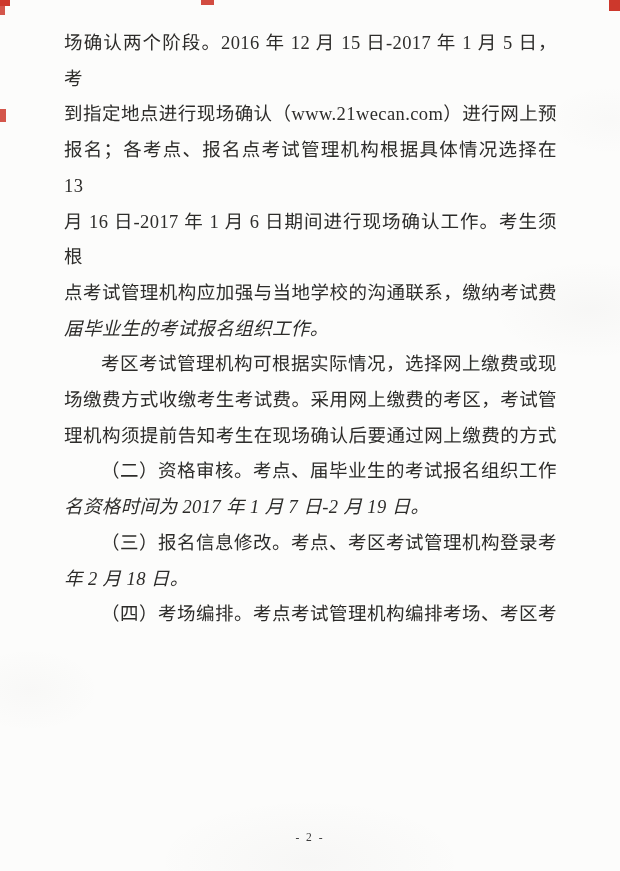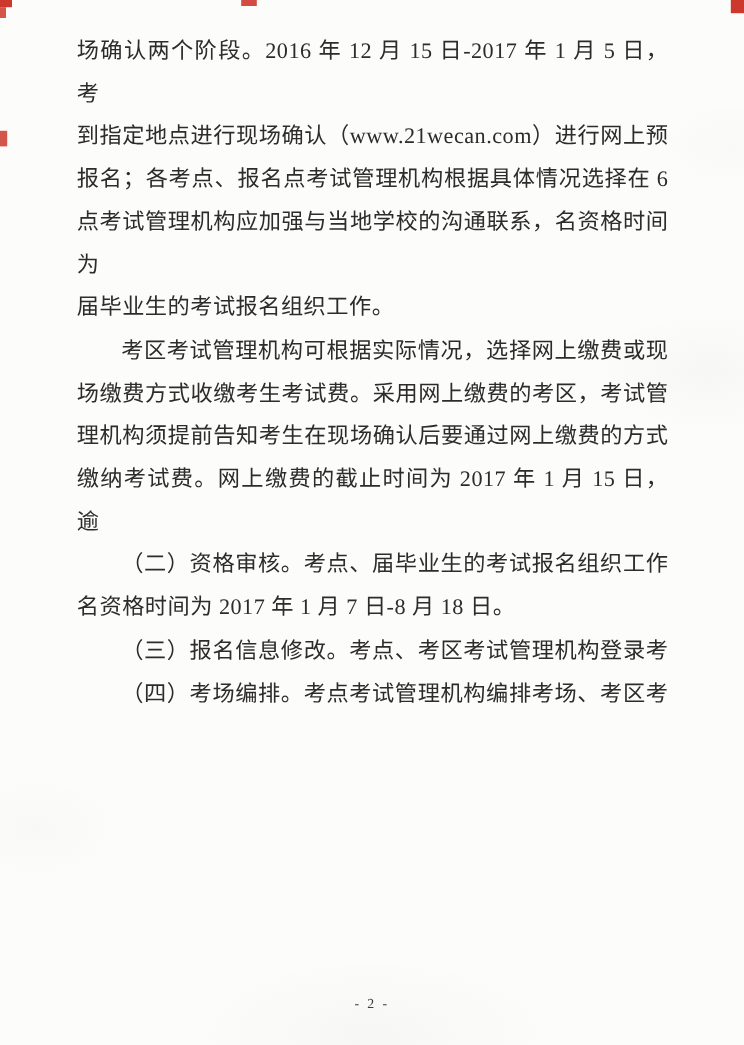--- a/index.html
+++ b/index.html
@@ -49,20 +49,21 @@
   }
   
   .j {
     text-align: justify;
     text-align-last: justify;
   }
   
   .e {
     text-align: left;
     text-align-last: left;
+    font-style: italic;
   }
   
   .ind { text-indent: 37px; }
   .footer {
     position: absolute;
     left: 0;
     top: 831px;
     width: 620px;
     text-align: center;
     font-size: 11.5px;
@@ -77,29 +78,30 @@
 
   <div class="scan-mark m1a"></div>
   <div class="scan-mark m1b"></div>
   <div class="scan-mark m2"></div>
   <div class="scan-mark m3"></div>
   <div class="scan-mark m4"></div>
 
   <div class="textblock">
     <div class="ln j">场确认两个阶段。2016 年 12 月 15 日-2017 年 1 月 5 日，考</div>
     <div class="ln j">到指定地点进行现场确认（www.21wecan.com）进行网上预</div>
-    <div class="ln j">报名；各考点、报名点考试管理机构根据具体情况选择在 6</div>
-    <div class="ln j">点考试管理机构应加强与当地学校的沟通联系，名资格时间为</div>
+    <div class="ln j">报名；各考点、报名点考试管理机构根据具体情况选择在 13</div>
+    <div class="ln j">月 16 日-2017 年 1 月 6 日期间进行现场确认工作。考生须根</div>
+    <div class="ln j">点考试管理机构应加强与当地学校的沟通联系，缴纳考试费</div>
     <div class="ln e">届毕业生的考试报名组织工作。</div>
     <div class="ln j ind">考区考试管理机构可根据实际情况，选择网上缴费或现</div>
     <div class="ln j">场缴费方式收缴考生考试费。采用网上缴费的考区，考试管</div>
     <div class="ln j">理机构须提前告知考生在现场确认后要通过网上缴费的方式</div>
-    <div class="ln j">缴纳考试费。网上缴费的截止时间为 2017 年 1 月 15 日，逾</div>
     <div class="ln j ind">（二）资格审核。考点、届毕业生的考试报名组织工作</div>
-    <div class="ln e">名资格时间为 2017 年 1 月 7 日-8 月 18 日。</div>
+    <div class="ln e">名资格时间为 2017 年 1 月 7 日-2 月 19 日。</div>
     <div class="ln j ind">（三）报名信息修改。考点、考区考试管理机构登录考</div>
+    <div class="ln e">年 2 月 18 日。</div>
     <div class="ln j ind">（四）考场编排。考点考试管理机构编排考场、考区考</div>
 
   </div>
 
   <div class="footer">- 2 -</div>
 
 </div>
 
 </body></html>

